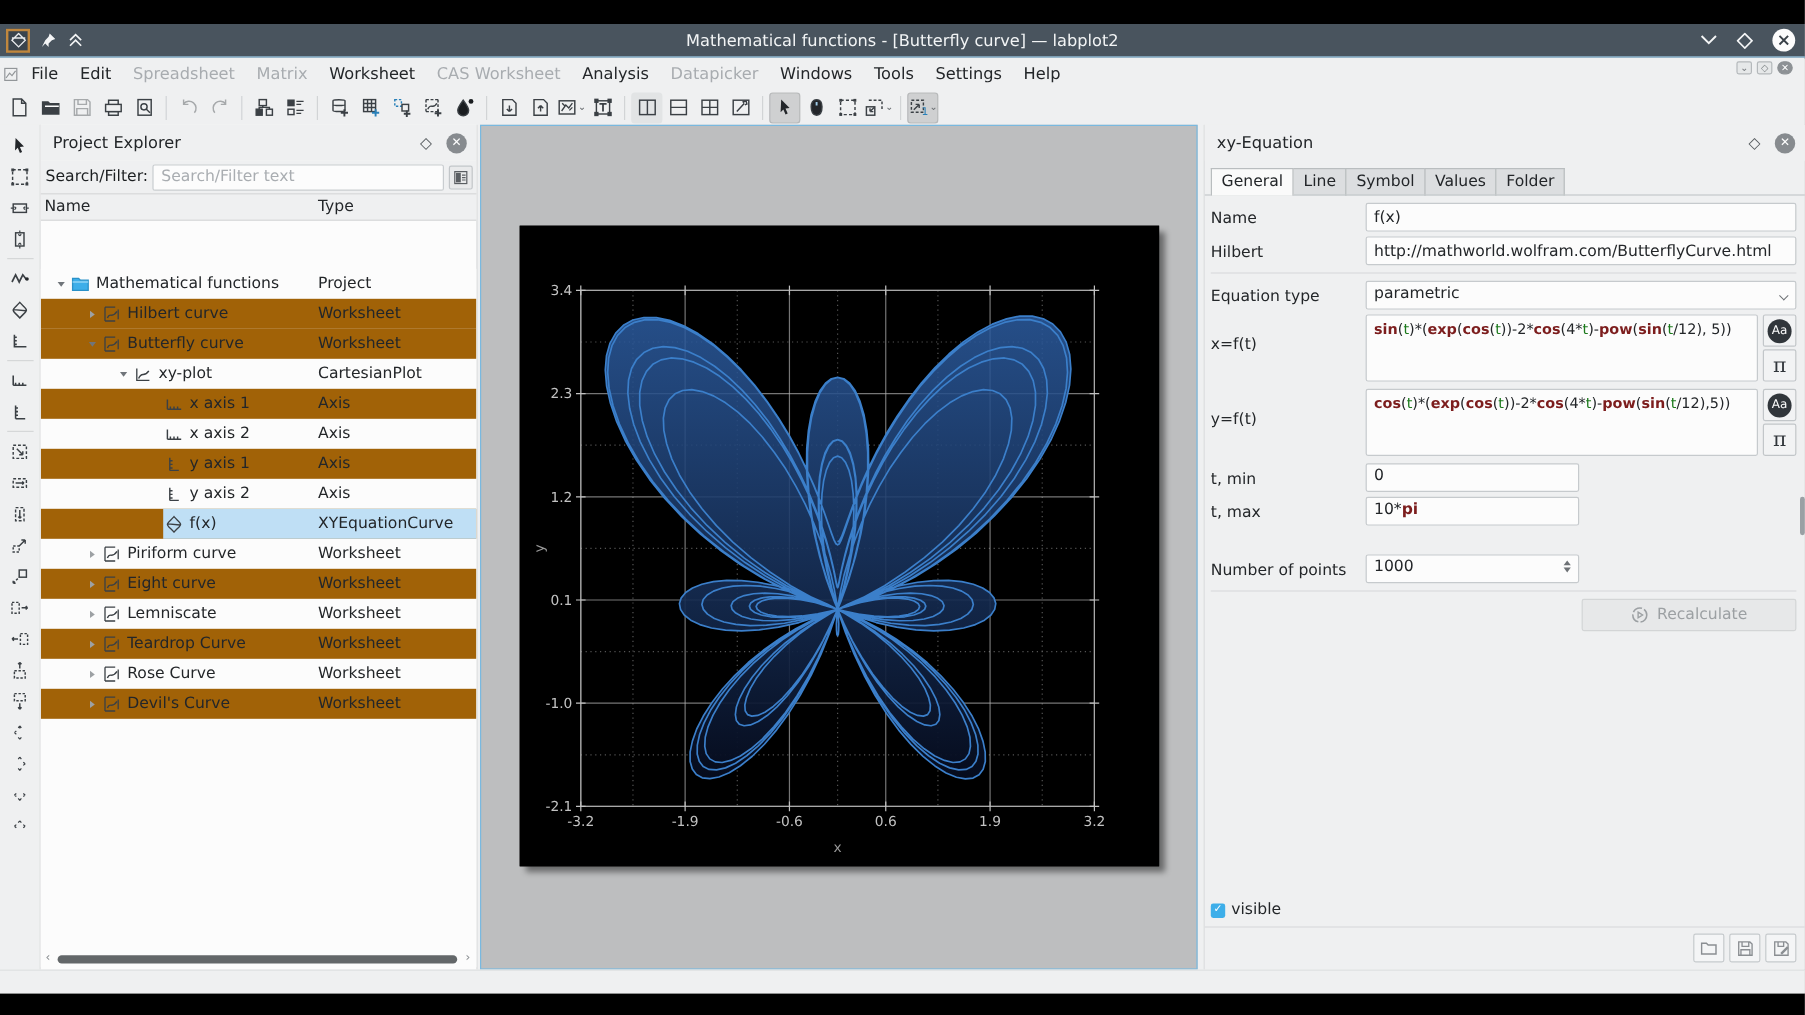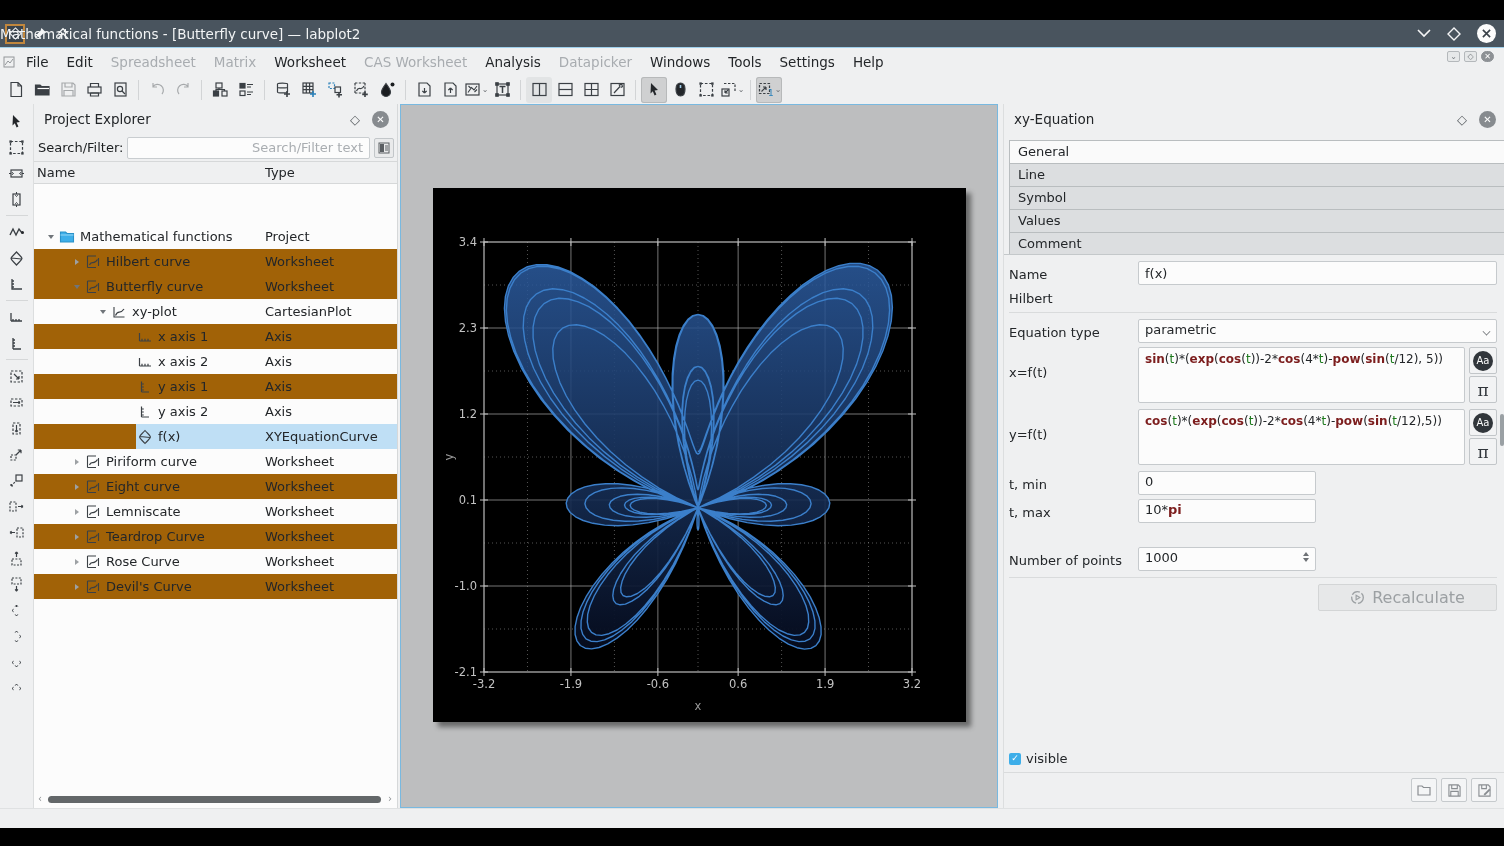--- a/index.html
+++ b/index.html
@@ -9,21 +9,21 @@
 
   .bar-black { position:absolute; left:0; width:1504px; background:#000; }
   .bar-black.top { top:0; height:20px; }
   .bar-black.bottom { top:828px; height:18px; }
 
   
   .titlebar { position:absolute; top:20px; left:0; width:1504px; height:28px; background:#49545e;
     border-bottom:1px solid #9fd0ec; display:flex; align-items:center; color:#fcfcfc; }
   .tb-left { display:flex; align-items:center; gap:9px; padding-left:5px; }
   .app-icon { width:20px; height:20px; border:2px solid #c0873e; background:#3a444d; display:flex; align-items:center; justify-content:center; }
-  .tb-title { position:absolute; left:0; right:0; text-align:left; font-size:13.5px; color:#f2f4f5; pointer-events:none; }
+  .tb-title { position:absolute; left:0; right:0; text-align:center; font-size:13.5px; color:#f2f4f5; pointer-events:none; }
   .tb-right { position:absolute; right:8px; display:flex; align-items:center; gap:16px; }
   .tb-btn { display:flex; align-items:center; justify-content:center; }
   .close-circle { width:19px; height:19px; border-radius:50%; background:#fcfcfc; display:flex; align-items:center; justify-content:center; }
 
   
   .menubar { position:absolute; top:49px; left:0; width:1504px; height:26px; background:#eff0f1;
     display:flex; align-items:center; }
   .menu-mini { width:12px; height:12px; margin:0 2px 0 3px; opacity:.8; }
   .menu-item { padding:16px 9px; line-height:26px; font-size:13.5px; }
   .menu-item.disabled { color:#a8acb0; }
@@ -53,21 +53,21 @@
   .explorer { position:absolute; left:34px; top:0; width:364px; height:704px; background:#fcfcfc;
     border-right:1px solid #d6d8d9; display:flex; flex-direction:column; }
   .panel-header { height:30px; background:#eff0f1; display:flex; align-items:center; padding:0 8px 0 10px; font-size:13.5px; }
   .panel-header .ph-title { flex:1; }
   .ph-float { color:#555a5e; font-size:13px; margin-right:12px; }
   .ph-close { width:17px; height:17px; border-radius:50%; background:#878b8f; color:#fff; font-size:10px;
     display:flex; align-items:center; justify-content:center; }
   .search-row { height:27px; background:#eff0f1; display:flex; align-items:center; padding:0 3px 0 4px; gap:4px; }
   .search-row label { font-size:13px; color:#1b1e20; }
   .search-row input { flex:1; height:22px; border:1px solid #c9cdd0; border-radius:2px; background:#fcfcfc;
-    padding:0 6px; font-size:13px; font-family:inherit; color:#232629;text-align:right; }
+    padding:0 6px; font-size:13px; font-family:inherit; color:#232629; }
   .search-row input::placeholder { color:#a9adb1; }
   .filter-btn { width:20px; height:20px; border:1px solid #c2c6c9; background:#e9eaeb; border-radius:2px;
     display:flex; align-items:center; justify-content:center; }
   .col-header { height:23px; background:#eff0f1; border-top:1px solid #d6d8d9; border-bottom:1px solid #d6d8d9;
     display:flex; align-items:center; position:relative; font-size:13px; }
   .col-header .col-name { padding-left:3px; }
   .col-header .col-type { position:absolute; left:231px; }
   .tree { flex:1; overflow:hidden; background:#fcfcfc; position:relative;margin-top:40px; }
   .trow { height:25px; display:flex; align-items:center; position:relative; font-size:13px; }
   .trow.odd { background:#a16207; }
@@ -84,21 +84,21 @@
   .sb-arrow.l { left:4px; } .sb-arrow.r { right:5px; }
 
   .worksheet { position:absolute; left:400px; top:0; width:598px; height:704px; background:#bdbebf;
     border:1px solid #79b9e0; }
   .page { position:absolute; left:32px; top:83px; width:533px; height:534px; background:#000;
     box-shadow:5px 5px 5px rgba(0,0,0,.45); }
   .page svg { display:block; }
 
   .dock { position:absolute; left:1003px; top:0; width:501px; height:704px; background:#eff0f1;
     border-left:1px solid #dcdedf; display:flex; flex-direction:column; }
-  .tabs { display:flex; padding:6px 0 0 5px; position:relative;flex-direction:column; }
+  .tabs { display:flex; padding:6px 0 0 5px; position:relative; }
   .tabs:after { content:""; position:absolute; left:0; right:0; bottom:0; height:1px; background:#c4c8ca; }
   .tab { padding:3px 8px 4px; border:1px solid #b9bdbf; border-bottom:none; background:#dcdee0; margin-right:-1px;
     font-size:13px; position:relative; }
   .tab.active { background:#fafafa; z-index:2; }
   .props-body { padding:6px 7px 0 5px; }
   .prow { display:flex; margin-bottom:4px; align-items:center; position:relative; }
   .prow > label { width:129px; flex:none; font-size:13px; padding-top:2px; }
   .pfield { background:#fcfcfc; border:1px solid #c6cacd; border-radius:2px; height:24px; padding:2px 6px;
     font-size:13px; white-space:nowrap; overflow:hidden; flex:1; font-family:inherit; color:#232629; }
   input.pfield { outline:none; }
@@ -118,21 +118,21 @@
     border-bottom:1.4px solid #6d7175; transform:rotate(45deg) scale(.8); }
   .short { max-width:178px; }
   .spinwrap { position:relative; }
   .spin-arrows { position:absolute; right:6px; top:4px; display:flex; flex-direction:column; gap:2px; }
   .spin-arrows i { display:block; width:0; height:0; border-left:3.5px solid transparent; border-right:3.5px solid transparent; }
   .spin-up { border-bottom:4px solid #6d7175; }
   .spin-dn { border-top:4px solid #6d7175; }
   .hr { height:1px; background:#d9dbdc; margin:6px 0; }
   .recalc-row { display:flex; justify-content:flex-end; margin:2px 0 0; }
   .recalc { width:179px; height:27px; border:1px solid #d3d5d6; background:#e7e8e9; color:#9ca0a3;
-    border-radius:2px; display:flex; align-items:center; justify-content:center; gap:7px; font-size:16px; }
+    border-radius:2px; display:flex; align-items:center; justify-content:center; gap:7px; font-size:13px; }
   .dock-spacer { flex:1; }
   .visible-row { display:flex; align-items:center; gap:5px; padding:0 0 6px 5px; font-size:13px; }
   .checkbox { width:12px; height:12px; background:#3daee9; border-radius:2px; display:flex; align-items:center;
     justify-content:center; color:#fff; font-size:9px; line-height:1; }
   .dock-footer { border-top:1px solid #d9dbdc; padding:5px 7px 6px; display:flex; justify-content:flex-end; gap:4px; }
   .fbtn { width:26px; height:24px; border:1px solid #c6cacd; background:#f4f5f6; border-radius:2px;
     display:flex; align-items:center; justify-content:center; }
   .dock-vscroll { position:absolute; right:0; top:310px; width:4px; height:32px; background:#9aa0a4; border-radius:2px; }
 
   .statusbar { position:absolute; top:808px; left:0; width:1504px; height:20px; background:#eff0f1;
@@ -840,30 +840,31 @@
       <div class="panel-header">
         <span class="ph-title">xy-Equation</span>
         <span class="ph-float">◇</span>
         <span class="ph-close">✕</span>
       </div>
       <div class="tabs" id="tabs">
           <span class="tab active">General</span>
           <span class="tab">Line</span>
           <span class="tab">Symbol</span>
           <span class="tab">Values</span>
-          <span class="tab">Comment</span>
+          <span class="tab">Folder</span>
         </div>
 
       <div class="props-body">
         <div class="prow">
           <label>Name</label>
           <input class="pfield" value="f(x)" style="">
         </div>
         <div class="prow">
           <label>Hilbert</label>
+          <input class="pfield" value="http://mathworld.wolfram.com/ButterflyCurve.html" style="">
         </div>
         <div class="hr"></div>
         <div class="prow">
           <label>Equation type</label>
           <div class="pfield combo">
             <span>parametric</span>
             <span class="cchev"></span>
           </div>
         </div>
         <div class="prow eq">

